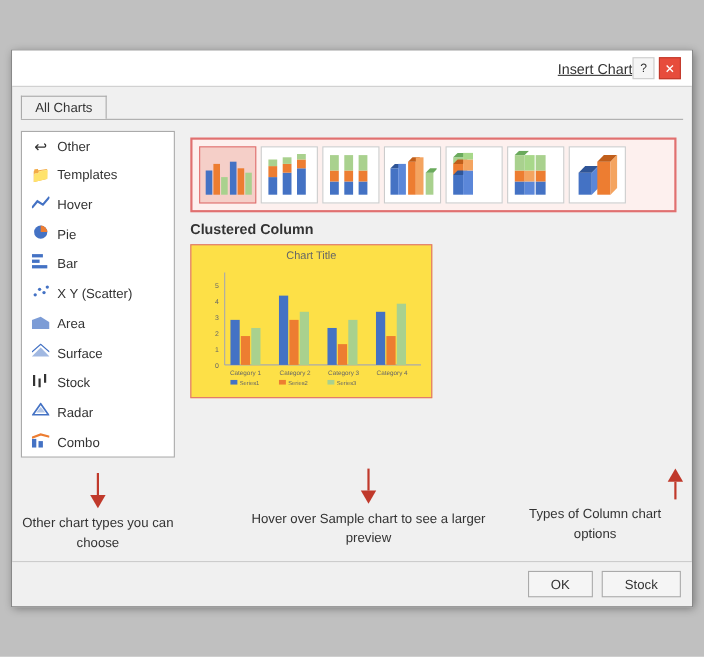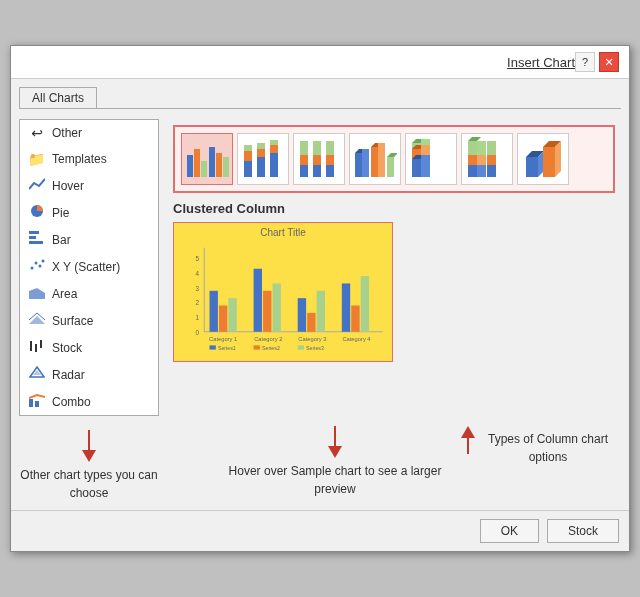--- a/index.html
+++ b/index.html
@@ -464,21 +464,21 @@
 
       <div style="flex:1;display:flex;flex-direction:column;align-items:center;padding-left:50px;">
         <div style="display:flex;flex-direction:column;align-items:center;">
           <div style="width:2px;height:20px;background:#c0392b;"></div>
           <div style="width:0;height:0;border-left:7px solid transparent;border-right:7px solid transparent;border-top:12px solid #c0392b;"></div>
         </div>
         <div style="font-size:12px;text-align:center;line-height:1.5;margin-top:4px;color:#333;">Hover over Sample chart to see
 a larger preview</div>
       </div>
 
-      <div style="width:160px;flex-shrink:0;display:flex;flex-direction:row;align-items:flex-start;">
+      <div style="width:160px;flex-shrink:0;display:flex;flex-direction:column;align-items:flex-end;">
         <div style="display:flex;flex-direction:column;align-items:center;">
           <div style="width:0;height:0;border-left:7px solid transparent;border-right:7px solid transparent;border-bottom:12px solid #c0392b;"></div>
           <div style="width:2px;height:16px;background:#c0392b;"></div>
         </div>
         <div style="font-size:12px;text-align:center;line-height:1.5;margin-top:4px;color:#333;">Types of Column
 chart options</div>
       </div>
     </div>
   </div>
 

